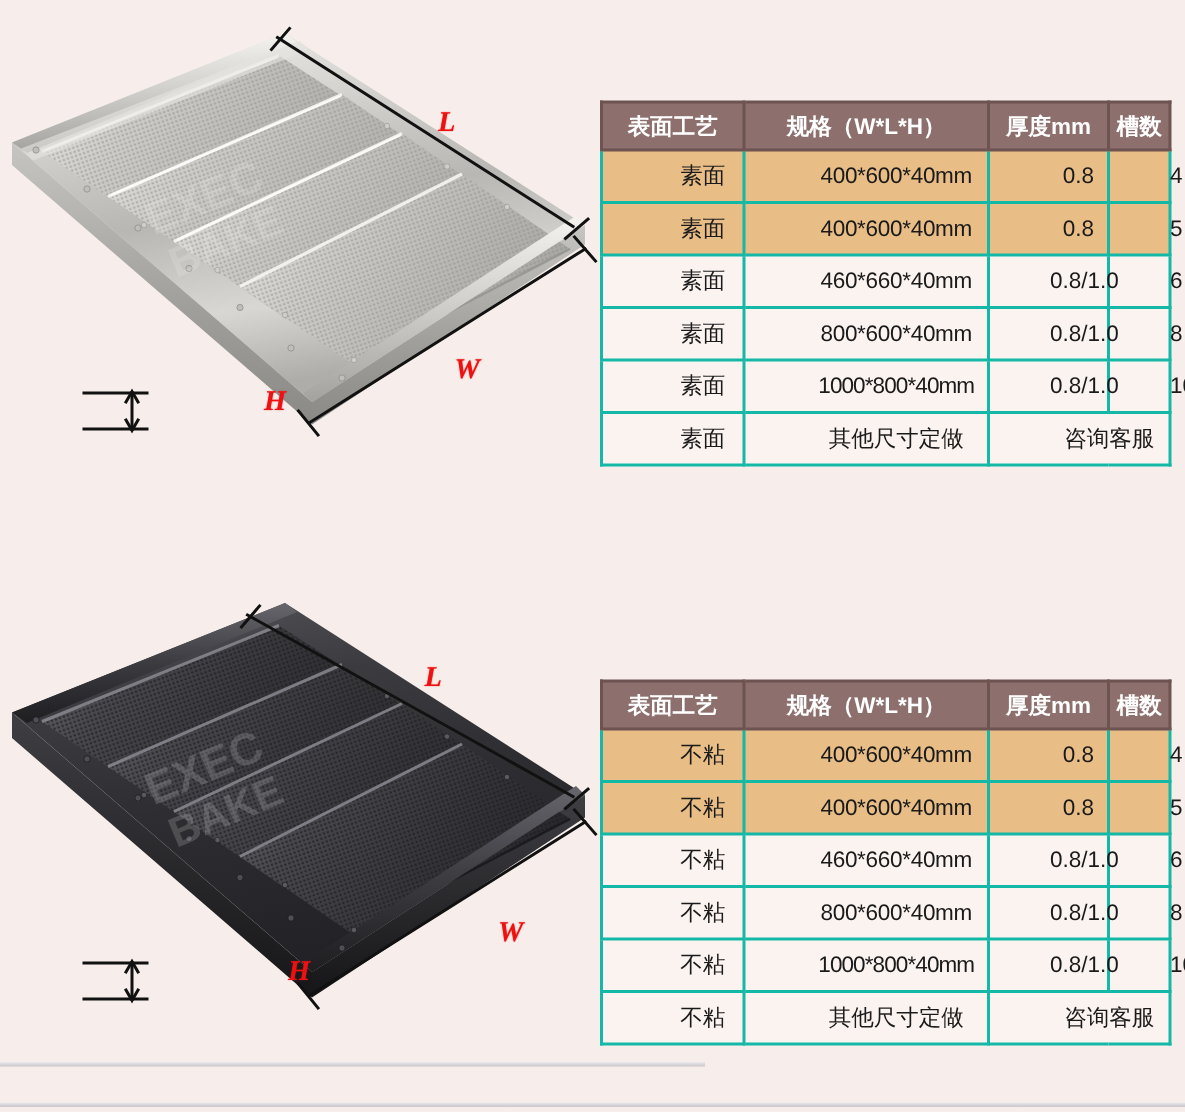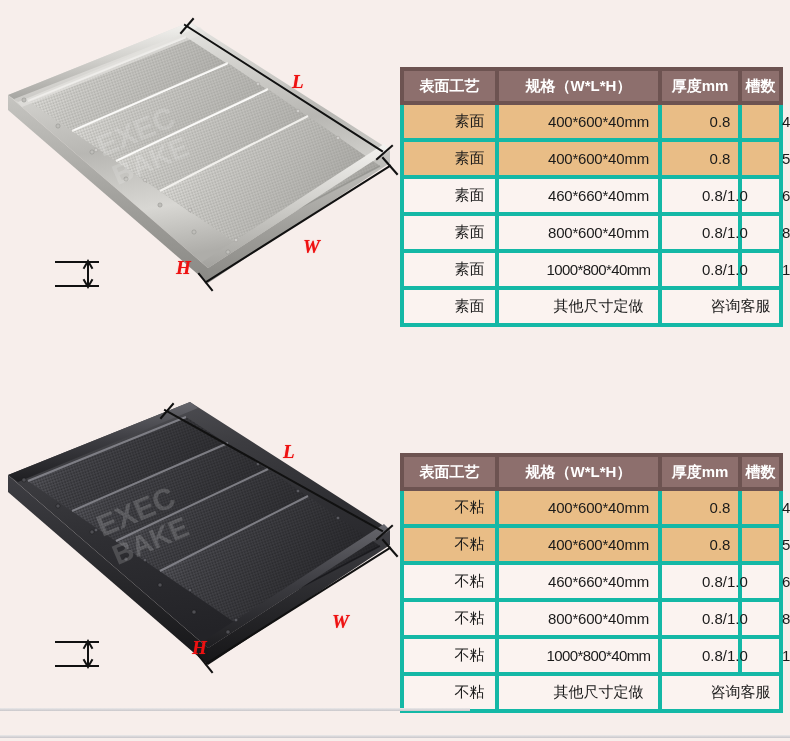--- a/index.html
+++ b/index.html
@@ -51,21 +51,21 @@
   }
 
   
   .spec-table {
     position: absolute;
     border-collapse: collapse;
     table-layout: fixed;
     background: #fbf3f0;
   }
   .spec-table td, .spec-table th {
-    border: 4px solid #14b8a6;
+    border: 2px solid #14b8a6;
     text-align: center;
     vertical-align: middle;
     font-family: "Liberation Sans", "DejaVu Sans", sans-serif;
     font-size: 15px;
     color: #1a1a1a;
     padding: 0;
     height: 33px;
     white-space: nowrap;
   }
   .spec-table thead th {

